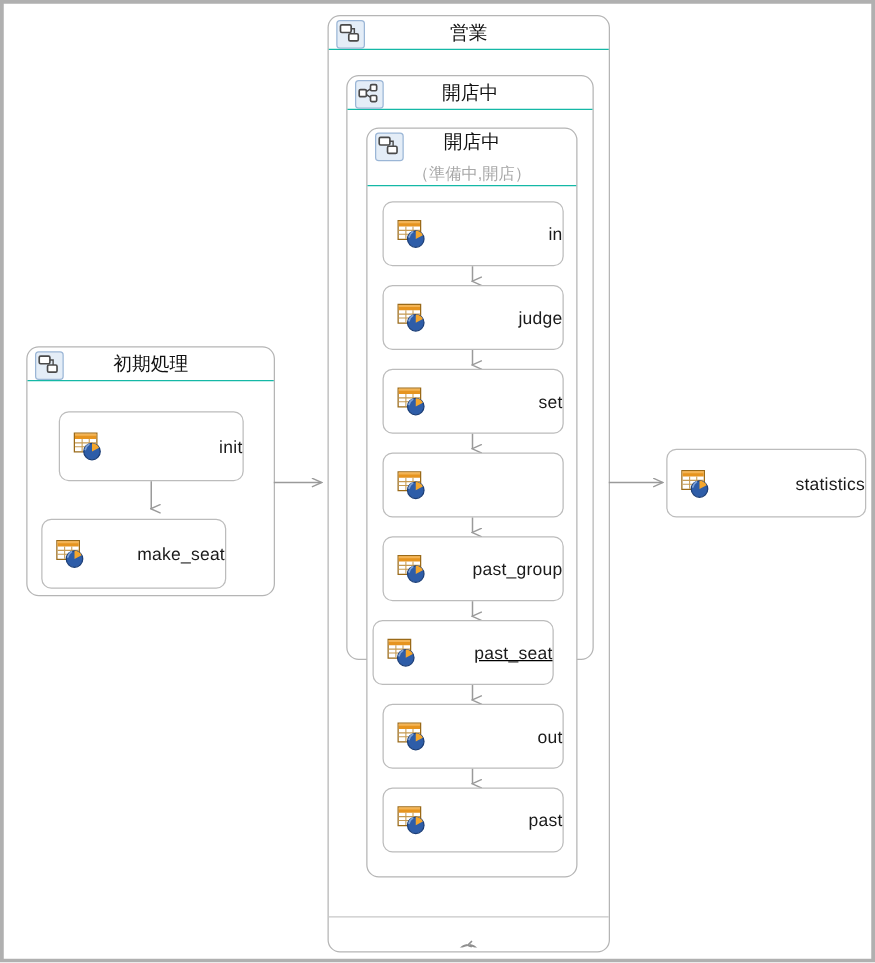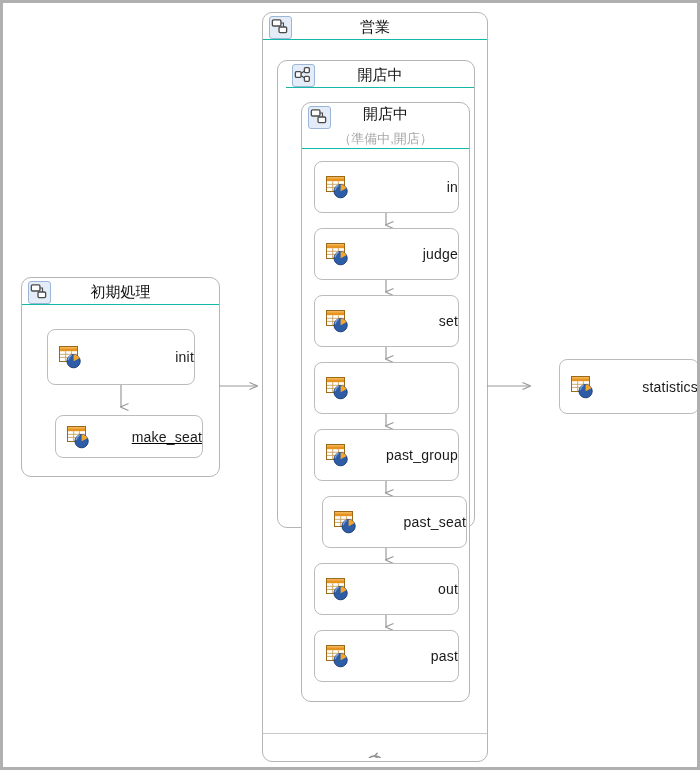--- a/index.html
+++ b/index.html
@@ -194,21 +194,21 @@
         </span>
         <span class="node-label">init</span>
       </div>
 
       <div class="conn" style="left:90px; top:80px; width:20px; height:30px;">
         <svg width="20" height="30">
           <line x1="9" y1="0" x2="9" y2="22" stroke="#9a9a9a" stroke-width="1.2" marker-end="url(#mk-arrow-dn)"></line>
         </svg>
       </div>
 
-      <div class="node" style="left:33px; top:110px; width:148px; height:43px;text-decoration:underline;">
+      <div class="node" style="left:11px; top:110px; width:148px; height:56px;">
         <span class="node-icon">
           <svg width="26" height="26" viewBox="0 0 26 26">
               <use href="#sym-tablepie"></use>
             </svg>
         </span>
         <span class="node-label">make_seat</span>
       </div>
     </div>
   </div>
 
@@ -224,21 +224,21 @@
       <span class="panel-icon">
         <svg width="19" height="19" viewBox="0 0 20 20">
             <use href="#sym-composite"></use>
           </svg>
       </span>
       <span class="ttl-text">営業</span>
     </div>
 
     <div class="panel-body">
 
-      <div class="panel" style="left:14px; top:20px; width:198px; height:468px;padding-left:8px;">
+      <div class="panel" style="left:14px; top:20px; width:198px; height:468px;">
 
         <div class="panel-title">
           <span class="panel-icon">
             <svg width="19" height="19" viewBox="0 0 20 20">
                 <use href="#sym-collab"></use>
               </svg>
           </span>
           <span class="ttl-text">開店中</span>
         </div>
 
@@ -320,21 +320,21 @@
                     </svg>
                 </span>
                 <span class="node-label">past_group</span>
               </div>
               <div class="conn" style="left:75px; top:332px; width:20px; height:20px;">
                 <svg width="20" height="20">
                   <line x1="9" y1="0" x2="9" y2="12" stroke="#9a9a9a" stroke-width="1.2" marker-end="url(#mk-arrow-dn)"></line>
                 </svg>
               </div>
 
-              <div class="node" style="left:20px; top:347px; width:145px; height:52px;">
+              <div class="node" style="left:4px; top:347px; width:145px; height:52px;text-decoration:underline;">
                 <span class="node-icon">
                   <svg width="26" height="26" viewBox="0 0 26 26">
                       <use href="#sym-tablepie"></use>
                     </svg>
                 </span>
                 <span class="node-label">past_seat</span>
               </div>
               <div class="conn" style="left:75px; top:399px; width:20px; height:20px;">
                 <svg width="20" height="20">
                   <line x1="9" y1="0" x2="9" y2="12" stroke="#9a9a9a" stroke-width="1.2" marker-end="url(#mk-arrow-dn)"></line>
@@ -382,21 +382,21 @@
 
     </div>
   </div>
 
   <div class="conn" style="left:484px; top:376px; width:52px; height:14px;">
     <svg width="52" height="14">
       <line x1="0" y1="7" x2="43" y2="7" stroke="#9a9a9a" stroke-width="1.2" marker-end="url(#mk-arrow)"></line>
     </svg>
   </div>
 
-  <div class="node" style="left:556px; top:356px; width:140px; height:55px;">
+  <div class="node" style="left:530px; top:356px; width:160px; height:55px;">
     <span class="node-icon">
       <svg width="26" height="26" viewBox="0 0 26 26">
           <use href="#sym-tablepie"></use>
         </svg>
     </span>
     <span class="node-label">statistics</span>
   </div>
 
 </div>
 

